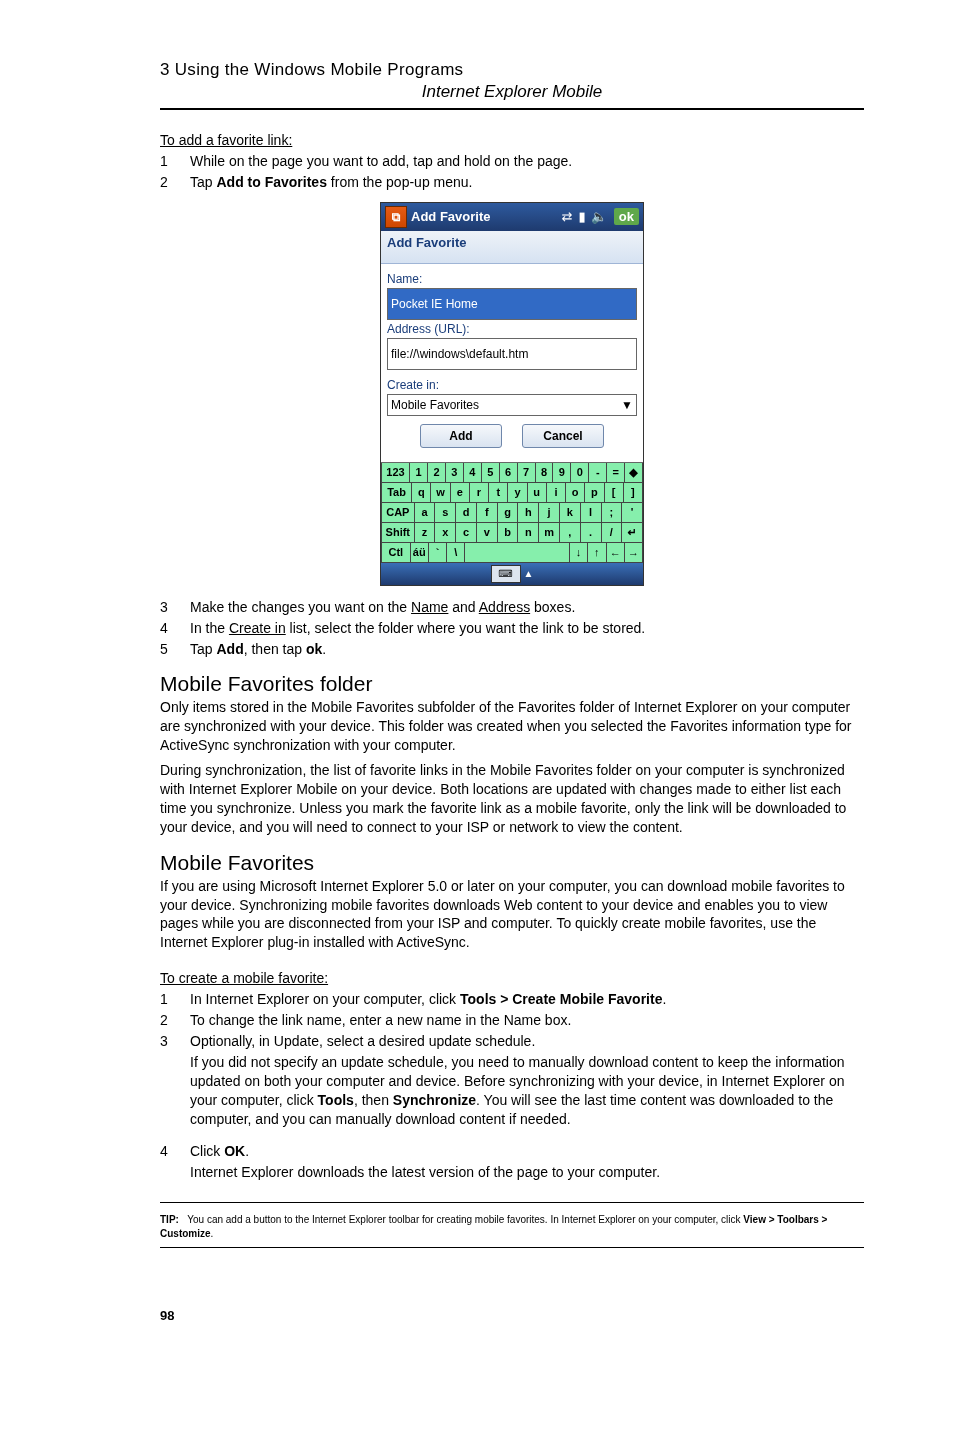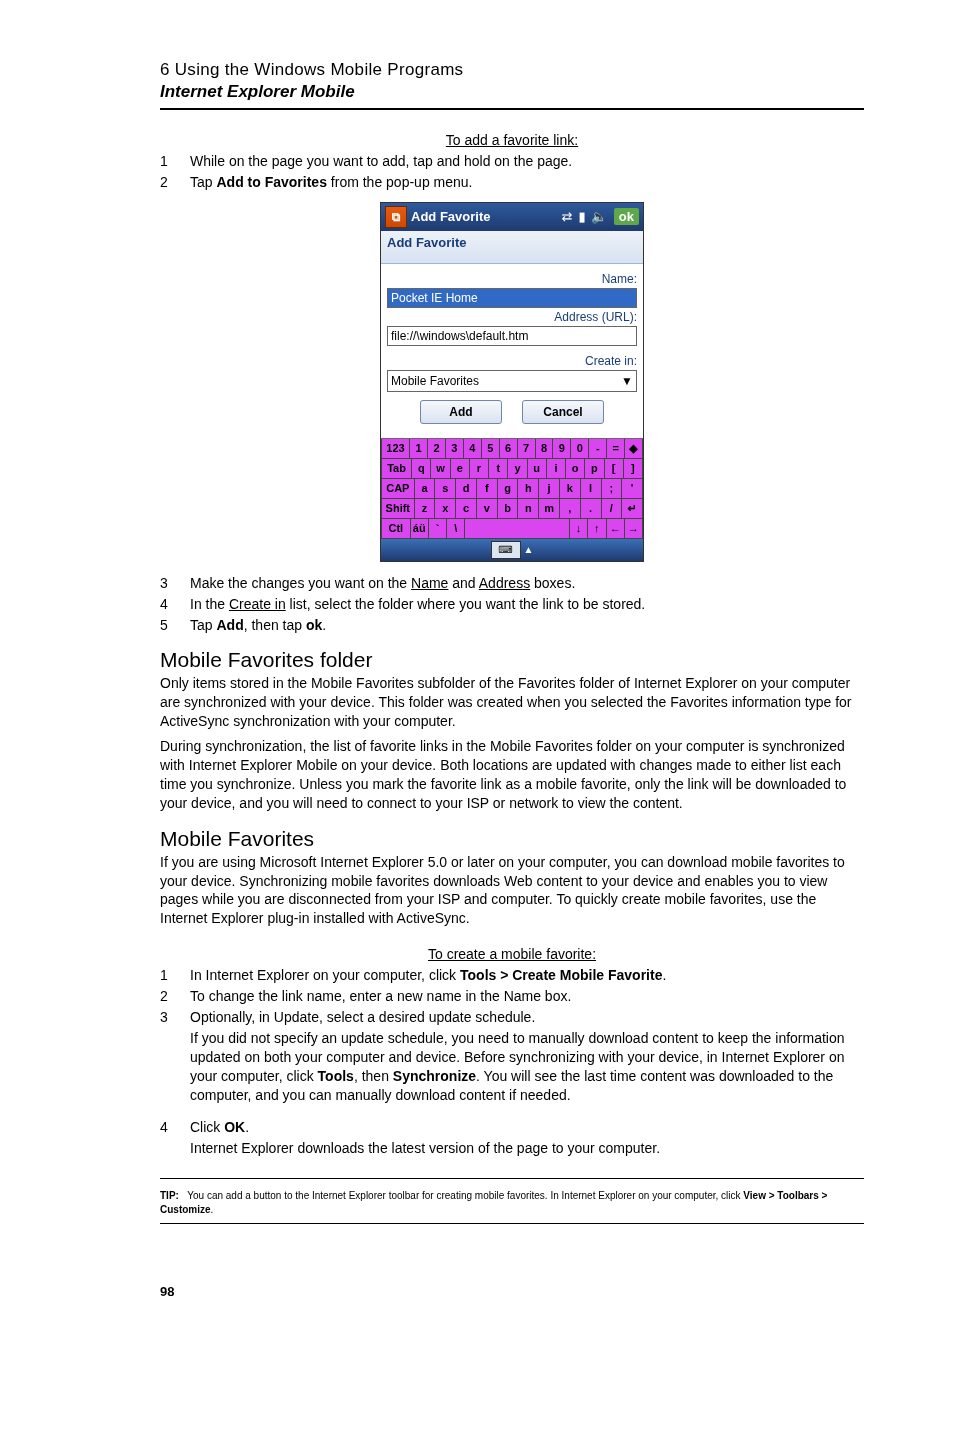--- a/index.html
+++ b/index.html
@@ -13,40 +13,40 @@
   .page {
     padding: 60px 90px 60px 160px;
   }
   .header-chapter {
     font-size: 17px;
     letter-spacing: 0.3px;
     margin-bottom: 2px;
   }
   .header-title {
     font-size: 17px;
-    font-weight: bold;
+    font-weight: normal;
     font-style: italic;
     margin-bottom: 6px;
+    text-align: center;
   }
   .thick-line {
     border: none;
     border-top: 2px solid #000;
     margin: 0 0 22px 0;
   }
   .thin-rule {
     border: none;
     border-top: 1.5px solid #000;
     margin: 0;
   }
   .section-underline {
     text-decoration: underline;
     font-size: 14px;
     display: block;
     margin: 18px 0 4px 0;
-    text-align: center;
   }
   .num-list {
     list-style: none;
     padding: 0;
     margin: 4px 0 0 0;
     font-size: 14px;
     line-height: 1.35;
   }
   .num-list li {
     display: flex;
@@ -127,24 +127,24 @@
   .shot-sub {
     height: 24px;
     background: linear-gradient(#eef2f8,#d6e2f2);
     color: #1a3d7a;
     font-weight: bold;
     font-size: 13px;
     padding: 4px 6px;
     border-bottom: 1px solid #9fb5d6;
   }
   .shot-body { padding: 6px; }
-  .shot-label { color:#1a3d7a; font-size:12px; margin-top:2px;text-align:right; }
+  .shot-label { color:#1a3d7a; font-size:12px; margin-top:2px; }
   .shot-input {
     width: 100%; box-sizing: border-box;
-    border:1px solid #666; height:20px; padding:1px 3px;
+    border:1px solid #666; height:32px; padding:1px 3px;
     font-size:12px; margin-top:2px;
   }
   .shot-input.sel { background:#316ac5; color:#fff; }
   .shot-select {
     display:flex; border:1px solid #666; height:20px; margin-top:2px;
     align-items:center; justify-content:space-between; padding:0 3px;
     font-size:12px;
   }
   .shot-buttons { display:flex; gap:20px; justify-content:center; margin:8px 0; }
   .shot-btn {
@@ -157,41 +157,41 @@
   }
   .sip {
     border-top:1px solid #666;
   }
   .sip-row { display:flex; }
   .sip-key {
     border:1px solid #444; border-left:none; border-top:none;
     height:19px;
     display:flex;align-items:center;justify-content:center;
     font-size:11px; font-weight:bold;
-    background:#d946ef;
+    background:#86efac;
     min-width:0; flex:1;
   }
   .sip-row .sip-key:first-child { border-left:1px solid #444; }
   .sip-key.wide { flex:1.6; }
   .sip-key.space { flex:6; }
   .sip-bottombar {
     height:22px; background:linear-gradient(#3a6fb7,#1e3a6e);
     display:flex;align-items:center;justify-content:center;gap:3px;
   }
   .sip-bottombar .kbd {
     width:28px;height:16px;background:#dde5ef;border:1px solid #333;
     display:flex;align-items:center;justify-content:center;font-size:10px;
   }
   .sip-bottombar .tri { color:#fff; font-size:10px; }
 </style>
 </head>
 <body>
 
 <div class="page">
-  <div class="header-chapter">6 Using the Windows Mobile Programs</div>
+  <div class="header-chapter">3 Using the Windows Mobile Programs</div>
   <div class="header-title">Internet Explorer Mobile</div>
   <hr class="thick-line">
 
   <span class="section-underline">To add a favorite link:</span>
   <ul class="num-list">
     <li>
       <span class="n">1</span>
       <span class="t">While on the page you want to add, tap and hold on the page.</span>
     </li>
     <li>

